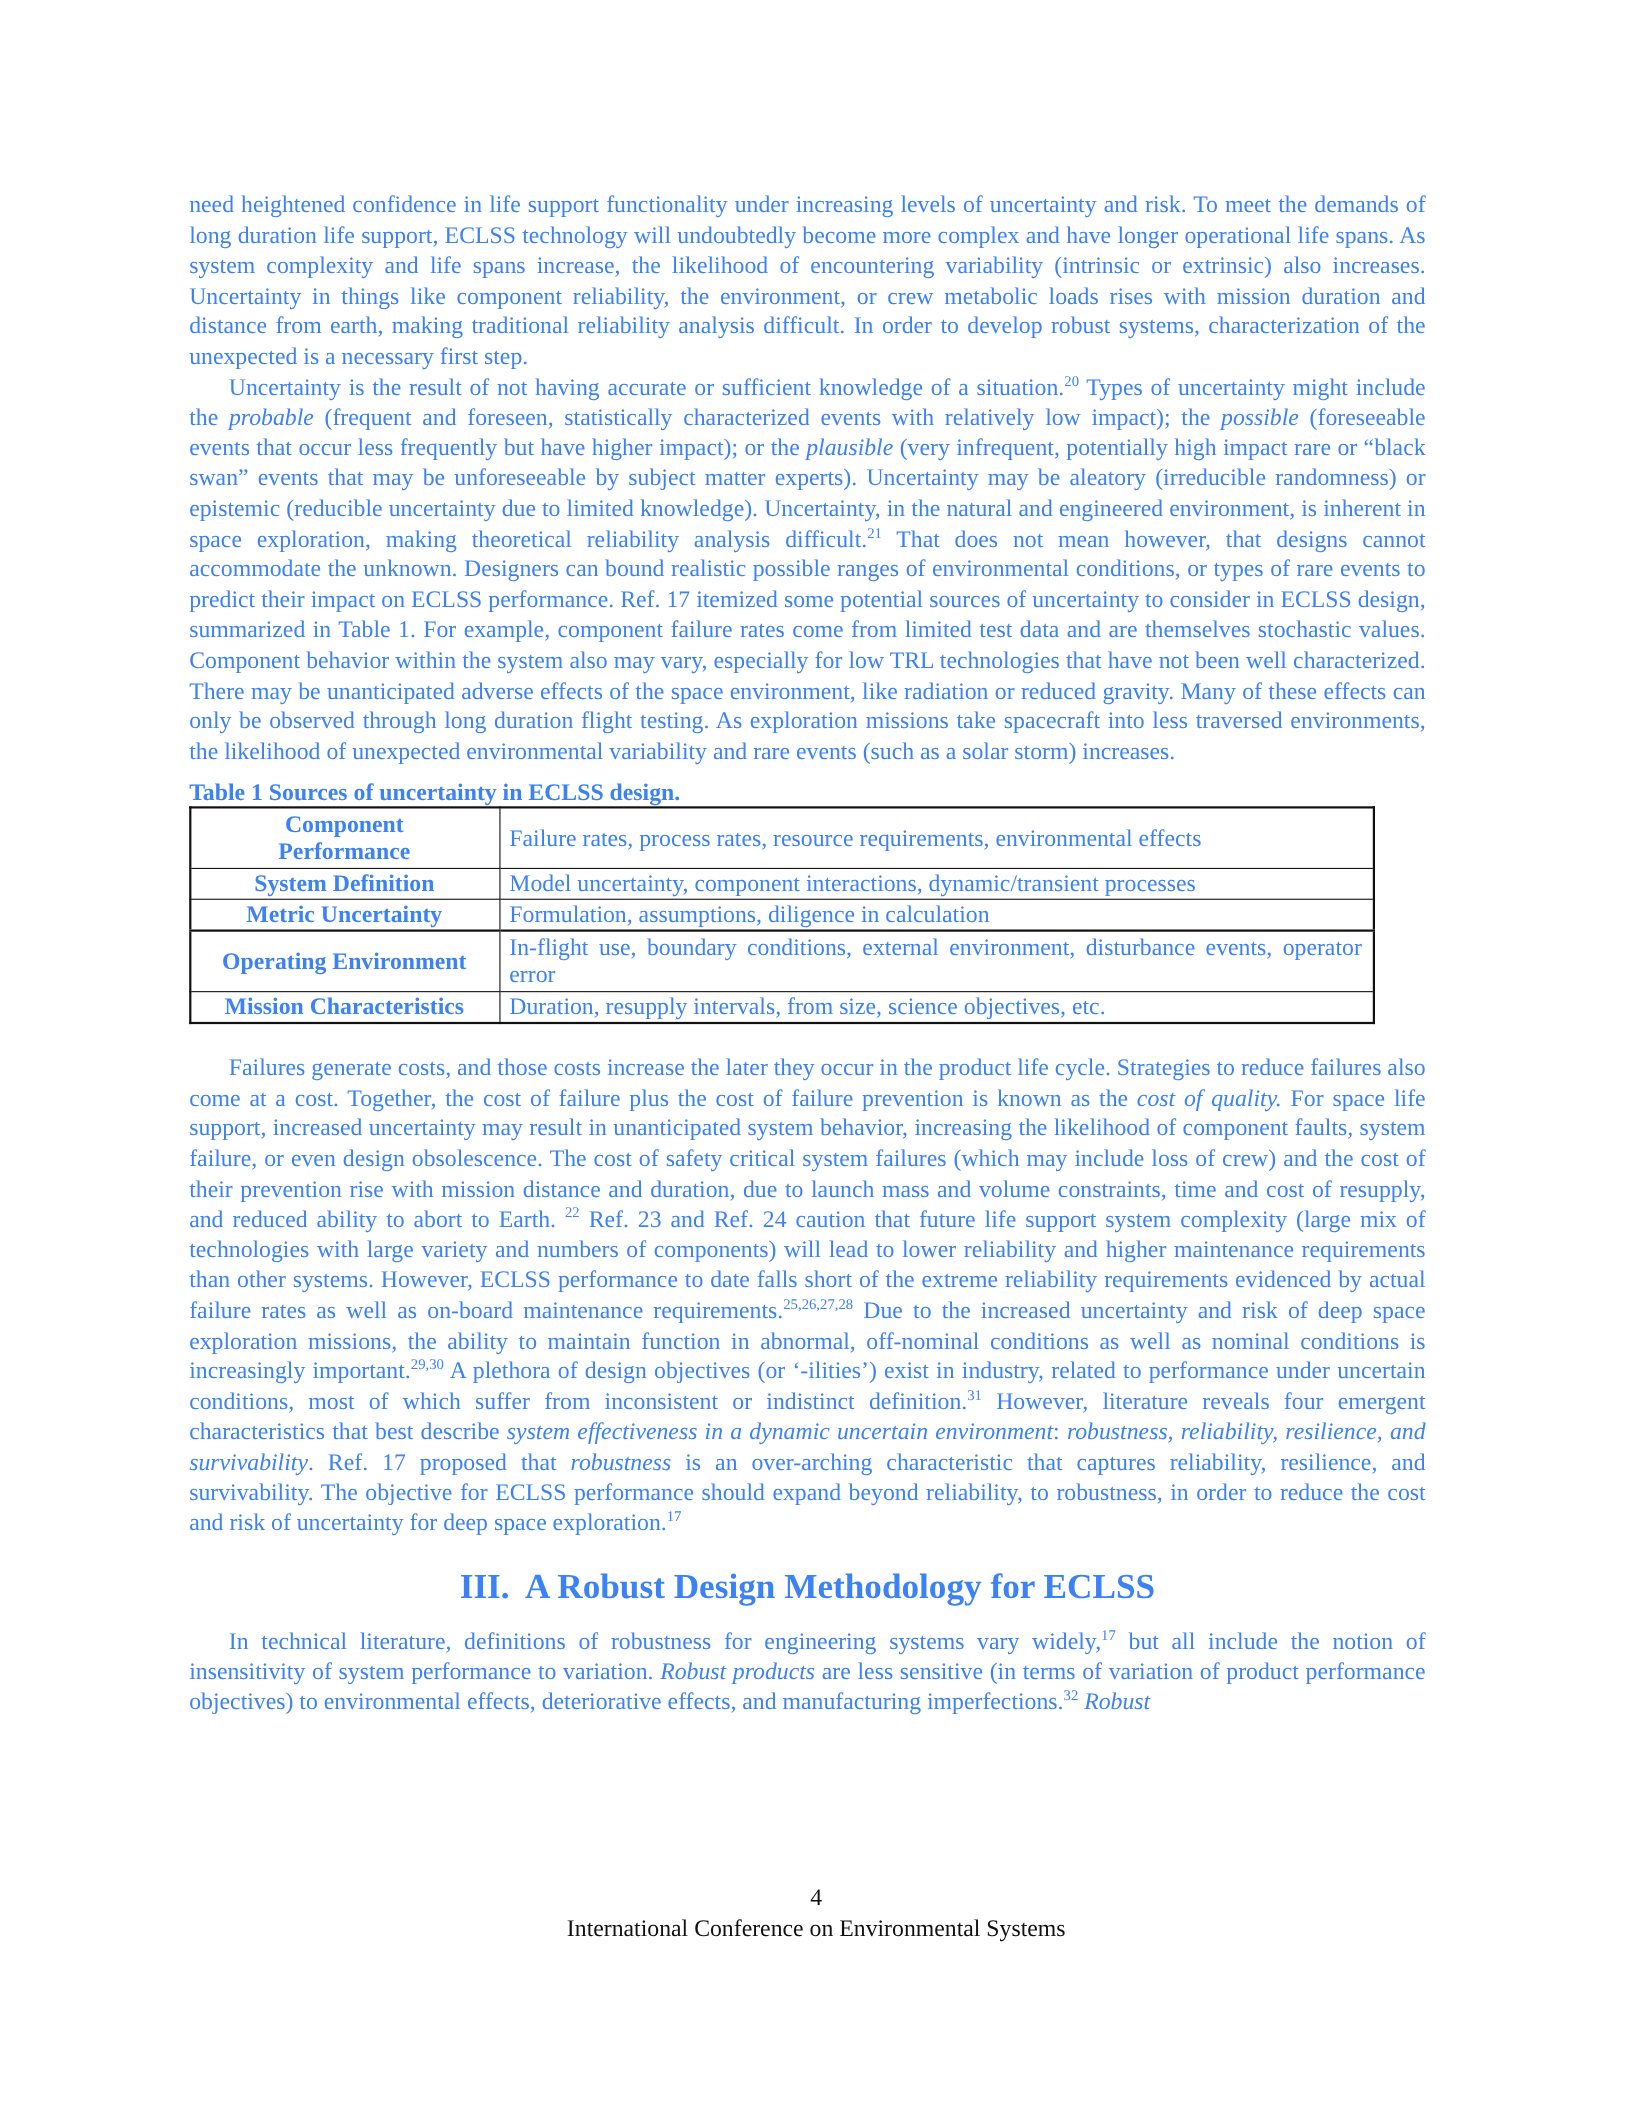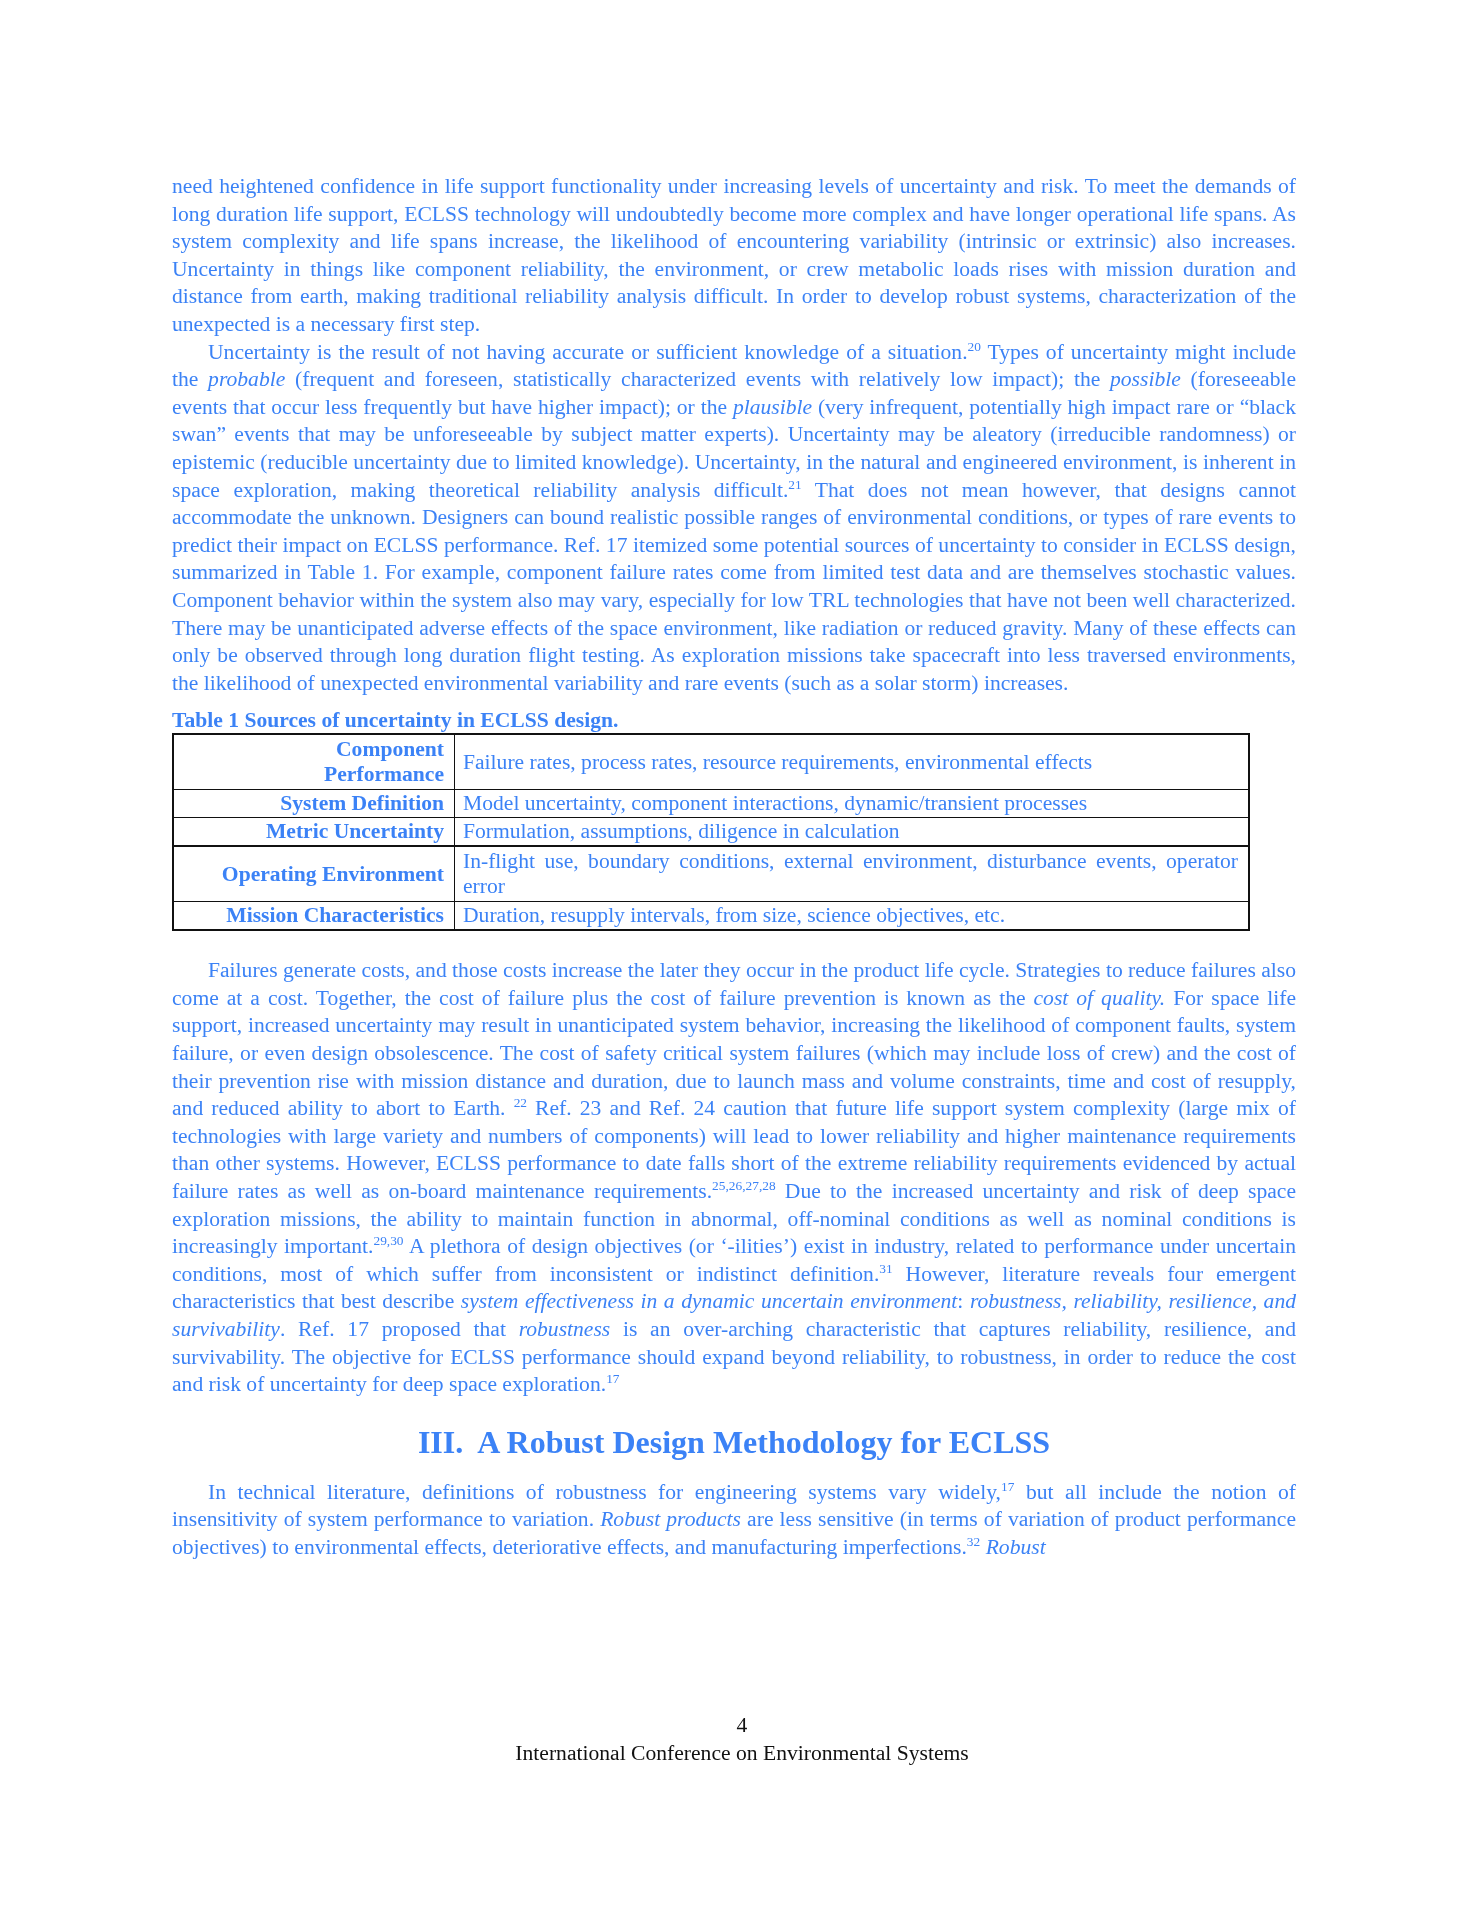--- a/index.html
+++ b/index.html
@@ -13,21 +13,21 @@
   p.indent { text-indent: 36px; }
   sup { font-size: 0.62em; line-height: 0; vertical-align: 0.62em; }
   em { font-style: italic; }
   .table-caption { font-weight: bold; margin-top: 10px; line-height: 26px; }
   table.unc {
     border-collapse: collapse; width: 1078px; margin-top: 0px;
     font-size: 21.6px; line-height: 25px;
     border: 2px solid #111;
   }
   table.unc td { border: 1px solid #111; padding: 1px 10px 1px 8px; vertical-align: middle; }
-  table.unc td.k { font-weight: bold; text-align: right; width: 262px; white-space: nowrap; }
+  table.unc td.k { font-weight: bold; text-align: center; width: 262px; white-space: nowrap; }
   table.unc td.v { text-align: justify; }
   table.unc tr.tall td { height: 52px; }
   table.unc tr.topthick td { border-top: 2px solid #111; }
   .gap-after-table { height: 26px; }
   h2.section { font-size: 32px; font-weight: bold; text-align: center; margin: 28px 0 22px 0; line-height: 30px; }
   h2.section .num { margin-right: 14px; }
   h3.sub { font-size: 21.6px; font-weight: bold; margin: 0; line-height: 27.6px; }
   h3.sub .num { margin-right: 8px; }
   .footer {
     position: absolute; left: 0; width: 1484px; text-align: center;

